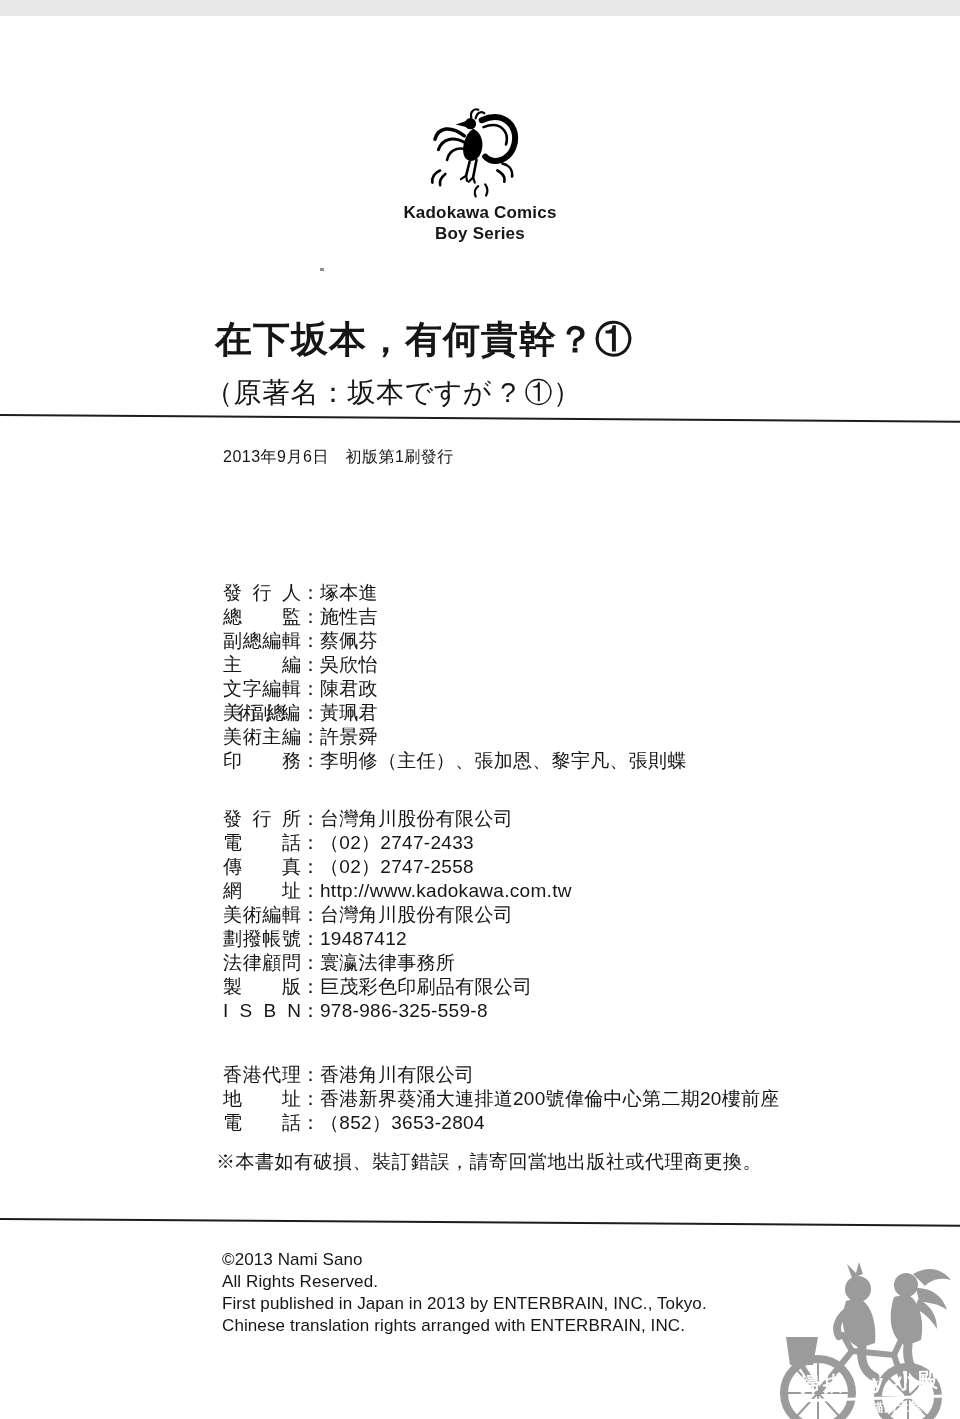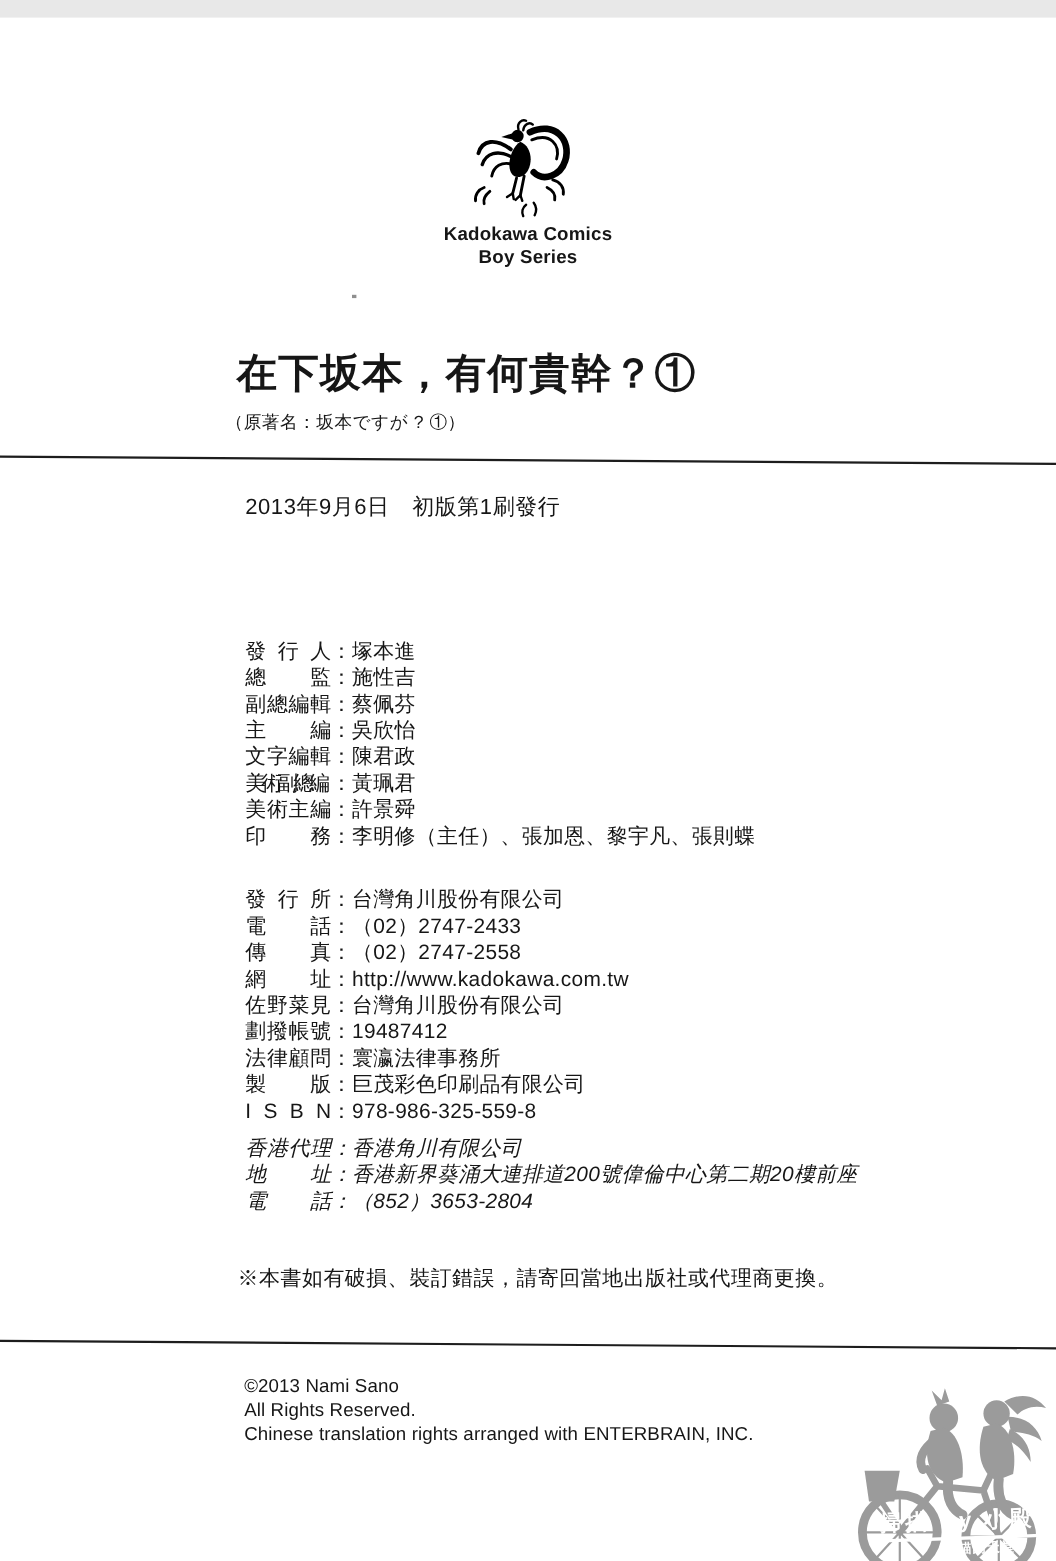--- a/index.html
+++ b/index.html
@@ -10,35 +10,35 @@
   }
 
   
   .logo-block { position:absolute; top:90px; left:0; width:100%; text-align:center; }
   .logo-mark { display:block; margin:0 auto; width:104px; height:96px; }
   .brand-line { font-weight:bold; font-size:17px; line-height:21px; letter-spacing:0.2px; }
 
   
   .title-block { position:absolute; left:205px; top:299px; }
   .title-main { font-size:37px; font-weight:bold; letter-spacing:1px; padding-left:10px; white-space:nowrap; }
-  .title-orig { font-size:16px; margin-top:9px; letter-spacing:0.5px; white-space:nowrap; }
+  .title-orig { font-size:28px; margin-top:9px; letter-spacing:0.5px; white-space:nowrap; }
 
   
   .rule { position:absolute; left:-4px; width:970px; height:2px; background:#1d1d1d;
           transform:rotate(0.4deg); transform-origin:left center; }
   .rule-top { top:398px; }
   .rule-bottom { top:1202px; }
 
   
   .group { position:absolute; left:223px; font-size:19px; }
-  .g-date     { top:431px; font-size:20px; letter-spacing:0.5px; }
+  .g-date     { top:431px; font-size:16px; letter-spacing:0.5px; }
   .g-creators { top:500px; }
   .g-staff    { top:565px; }
   .g-publisher{ top:791px; }
-  .g-hk       { top:1017px;font-style:italic; }
+  .g-hk       { top:1047px; }
   .g-notice   { top:1133px; left:216px; letter-spacing:0.5px; }
 
   .row { line-height:24px; white-space:nowrap; }
   .lbl {
     display:inline-block; width:78px; vertical-align:top;
     text-align:justify; text-align-last:justify; white-space:normal;
   }
   .lbl-tight {
     letter-spacing:-4.5px; text-align:left; text-align-last:left; white-space:nowrap;
   }
@@ -117,40 +117,41 @@
     <div class="row"><span class="lbl lbl-tight">美術副總編</span><span class="sep">：</span><span class="val">黃珮君</span></div>
     <div class="row"><span class="lbl">美術主編</span><span class="sep">：</span><span class="val">許景舜</span></div>
     <div class="row"><span class="lbl">印　務</span><span class="sep">：</span><span class="val">李明修（主任）、張加恩、黎宇凡、張則蝶</span></div>
   </div>
 
   <div class="group g-publisher">
     <div class="row"><span class="lbl">發行所</span><span class="sep">：</span><span class="val">台灣角川股份有限公司</span></div>
     <div class="row"><span class="lbl">電　話</span><span class="sep">：</span><span class="val">（02）2747-2433</span></div>
     <div class="row"><span class="lbl">傳　真</span><span class="sep">：</span><span class="val">（02）2747-2558</span></div>
     <div class="row"><span class="lbl">網　址</span><span class="sep">：</span><span class="val">http://www.kadokawa.com.tw</span></div>
-    <div class="row"><span class="lbl">佐野菜見</span><span class="sep">：</span><span class="val">台灣角川股份有限公司</span></div>
+    <div class="row"><span class="lbl">美術編輯</span><span class="sep">：</span><span class="val">台灣角川股份有限公司</span></div>
     <div class="row"><span class="lbl">劃撥帳號</span><span class="sep">：</span><span class="val">19487412</span></div>
     <div class="row"><span class="lbl">法律顧問</span><span class="sep">：</span><span class="val">寰瀛法律事務所</span></div>
     <div class="row"><span class="lbl">製　版</span><span class="sep">：</span><span class="val">巨茂彩色印刷品有限公司</span></div>
     <div class="row"><span class="lbl">I S B N</span><span class="sep">：</span><span class="val">978-986-325-559-8</span></div>
   </div>
 
   <div class="group g-hk">
     <div class="row"><span class="lbl">香港代理</span><span class="sep">：</span><span class="val">香港角川有限公司</span></div>
     <div class="row"><span class="lbl">地　址</span><span class="sep">：</span><span class="val">香港新界葵涌大連排道200號偉倫中心第二期20樓前座</span></div>
     <div class="row"><span class="lbl">電　話</span><span class="sep">：</span><span class="val">（852）3653-2804</span></div>
   </div>
 
   <div class="group g-notice">※本書如有破損、裝訂錯誤，請寄回當地出版社或代理商更換。</div>
 
   <div class="rule rule-bottom"></div>
 
   <div class="copyright">
     <div>©2013 Nami Sano</div>
     <div>All Rights Reserved.</div>
+    <div>First published in Japan in 2013 by ENTERBRAIN, INC., Tokyo.</div>
     <div>Chinese translation rights arranged with ENTERBRAIN, INC.</div>
   </div>
 
   <div class="watermark">
     <svg viewBox="0 0 190 190" xmlns="http://www.w3.org/2000/svg">
       <g stroke="#9b9b9b" fill="none" stroke-linecap="round">
         <circle cx="48" cy="148" r="34" stroke-width="8"></circle>
         <circle cx="138" cy="152" r="30" stroke-width="8"></circle>
         <path d="M48,114 L48,182 M14,148 L82,148 M26,124 L70,172 M26,172 L70,124" stroke-width="2"></path>
         <path d="M138,122 L138,182 M108,152 L168,152 M117,131 L159,173 M117,173 L159,131" stroke-width="2"></path>

